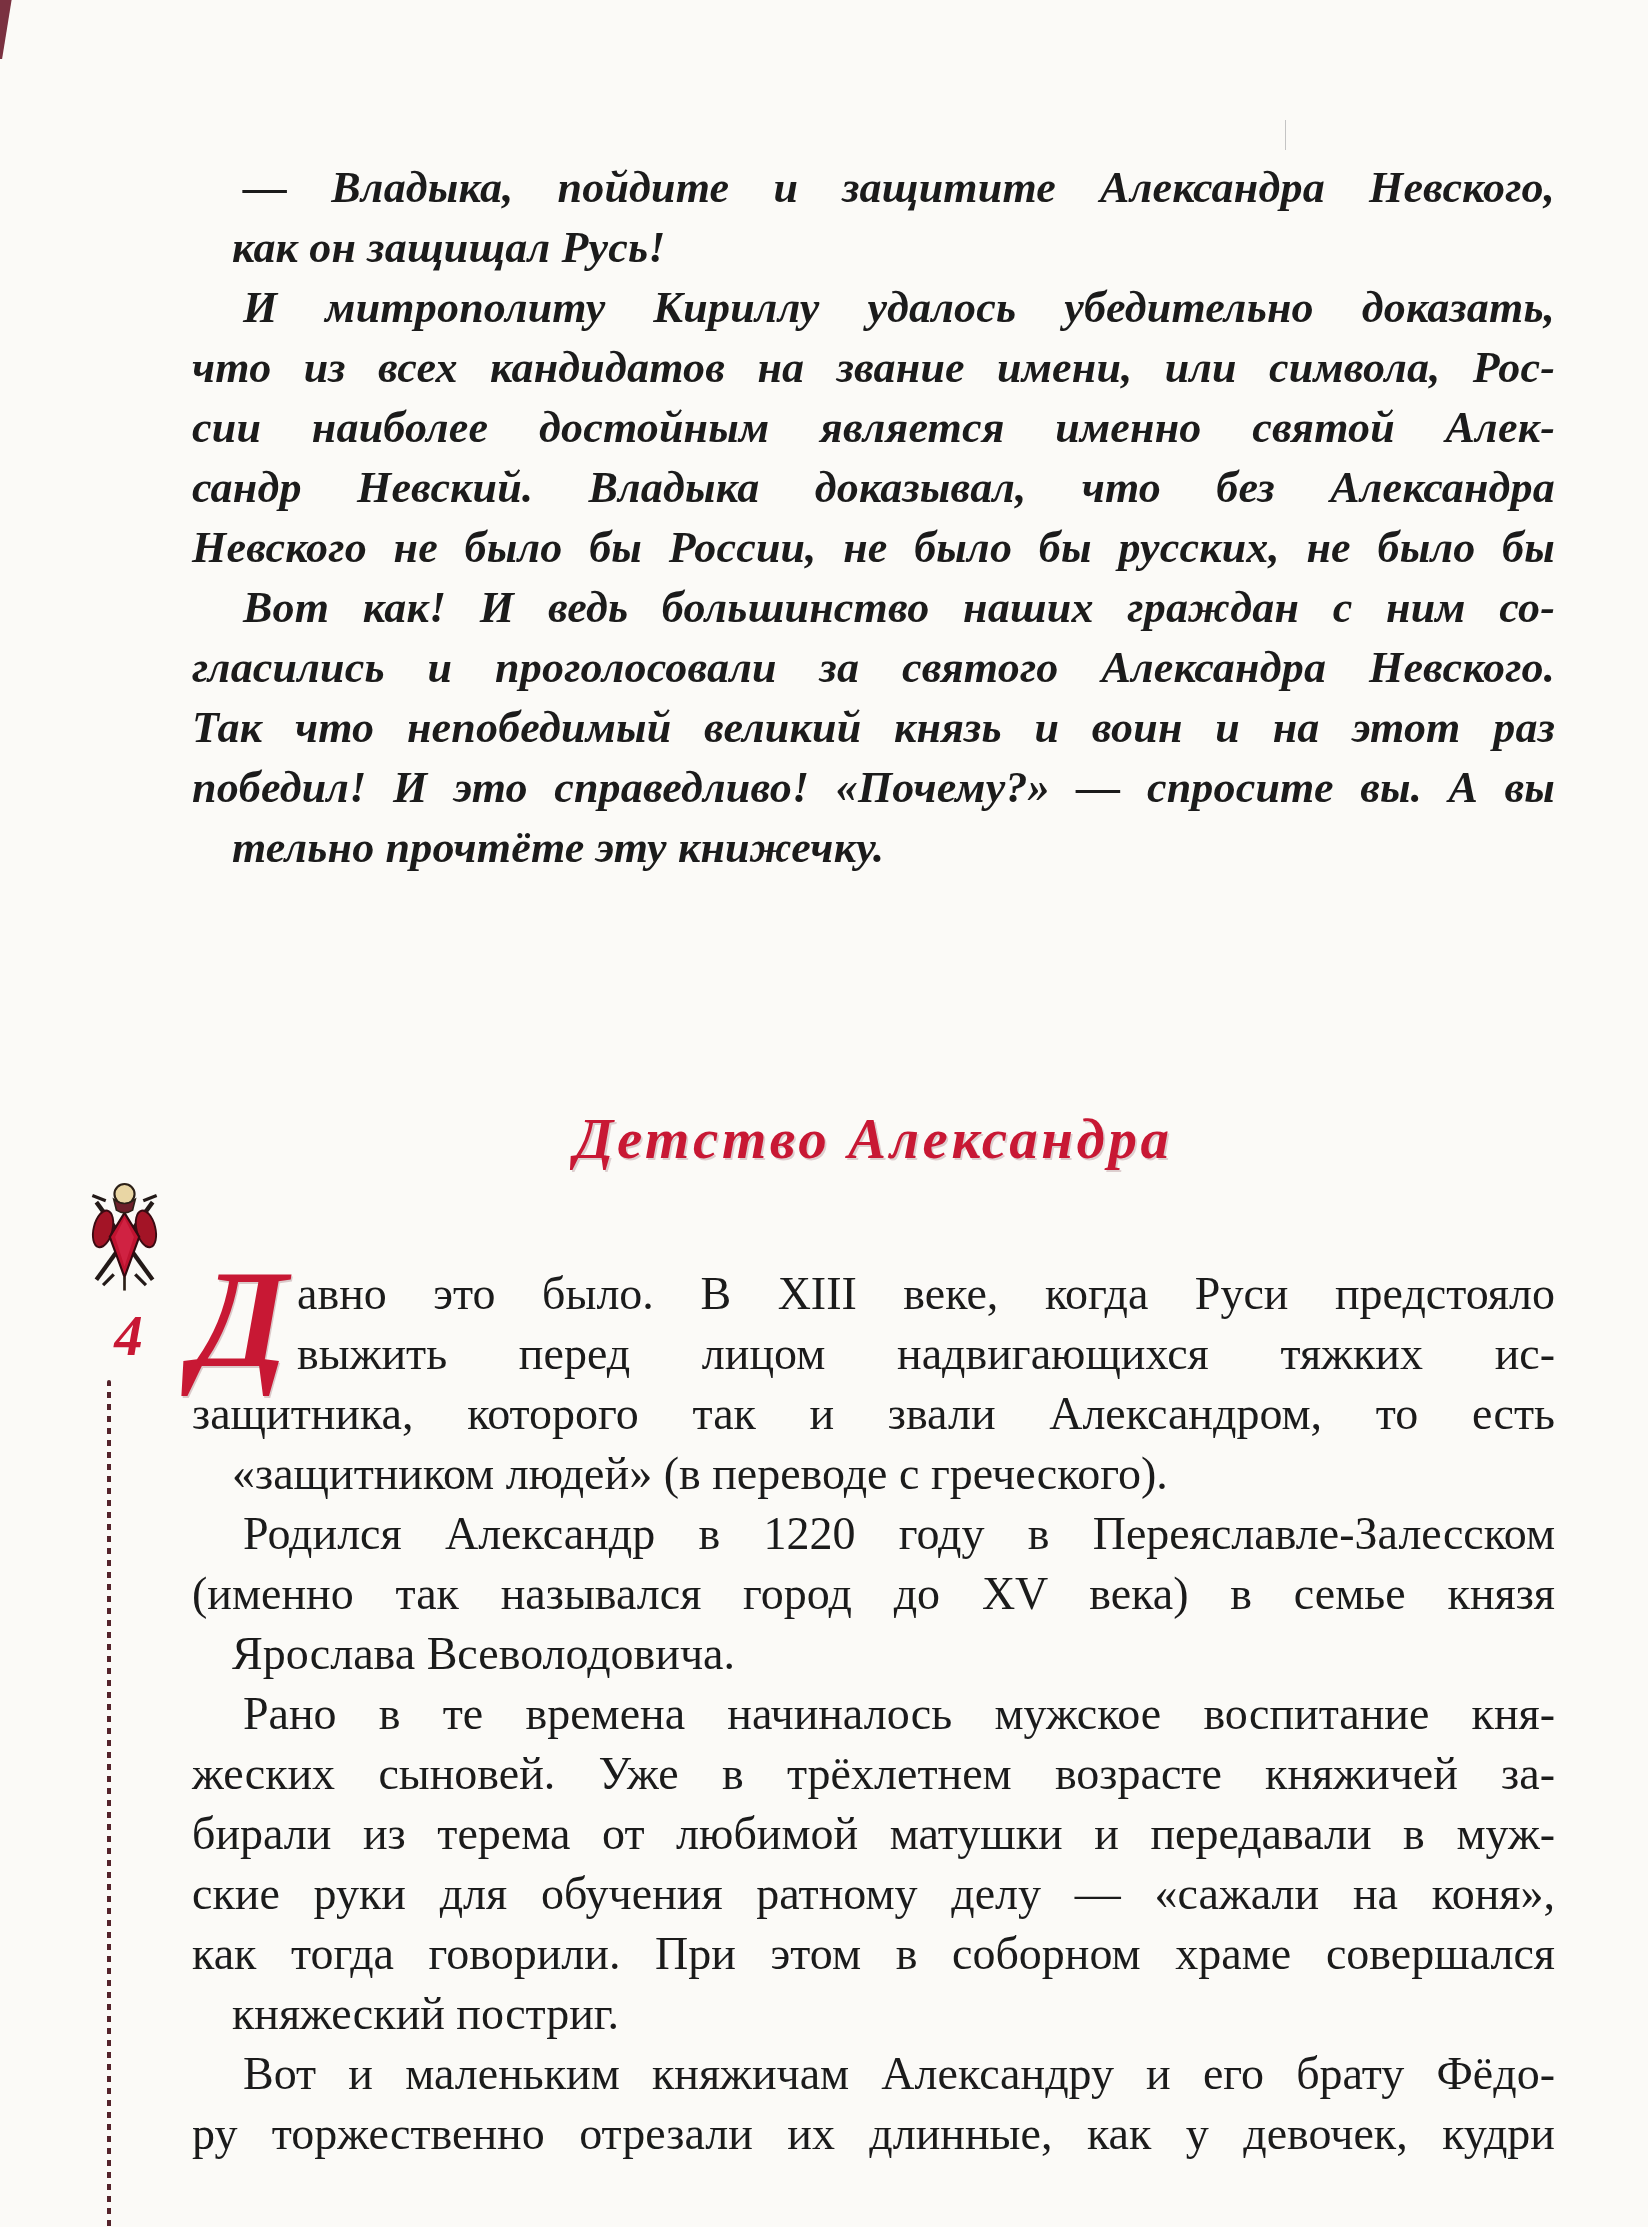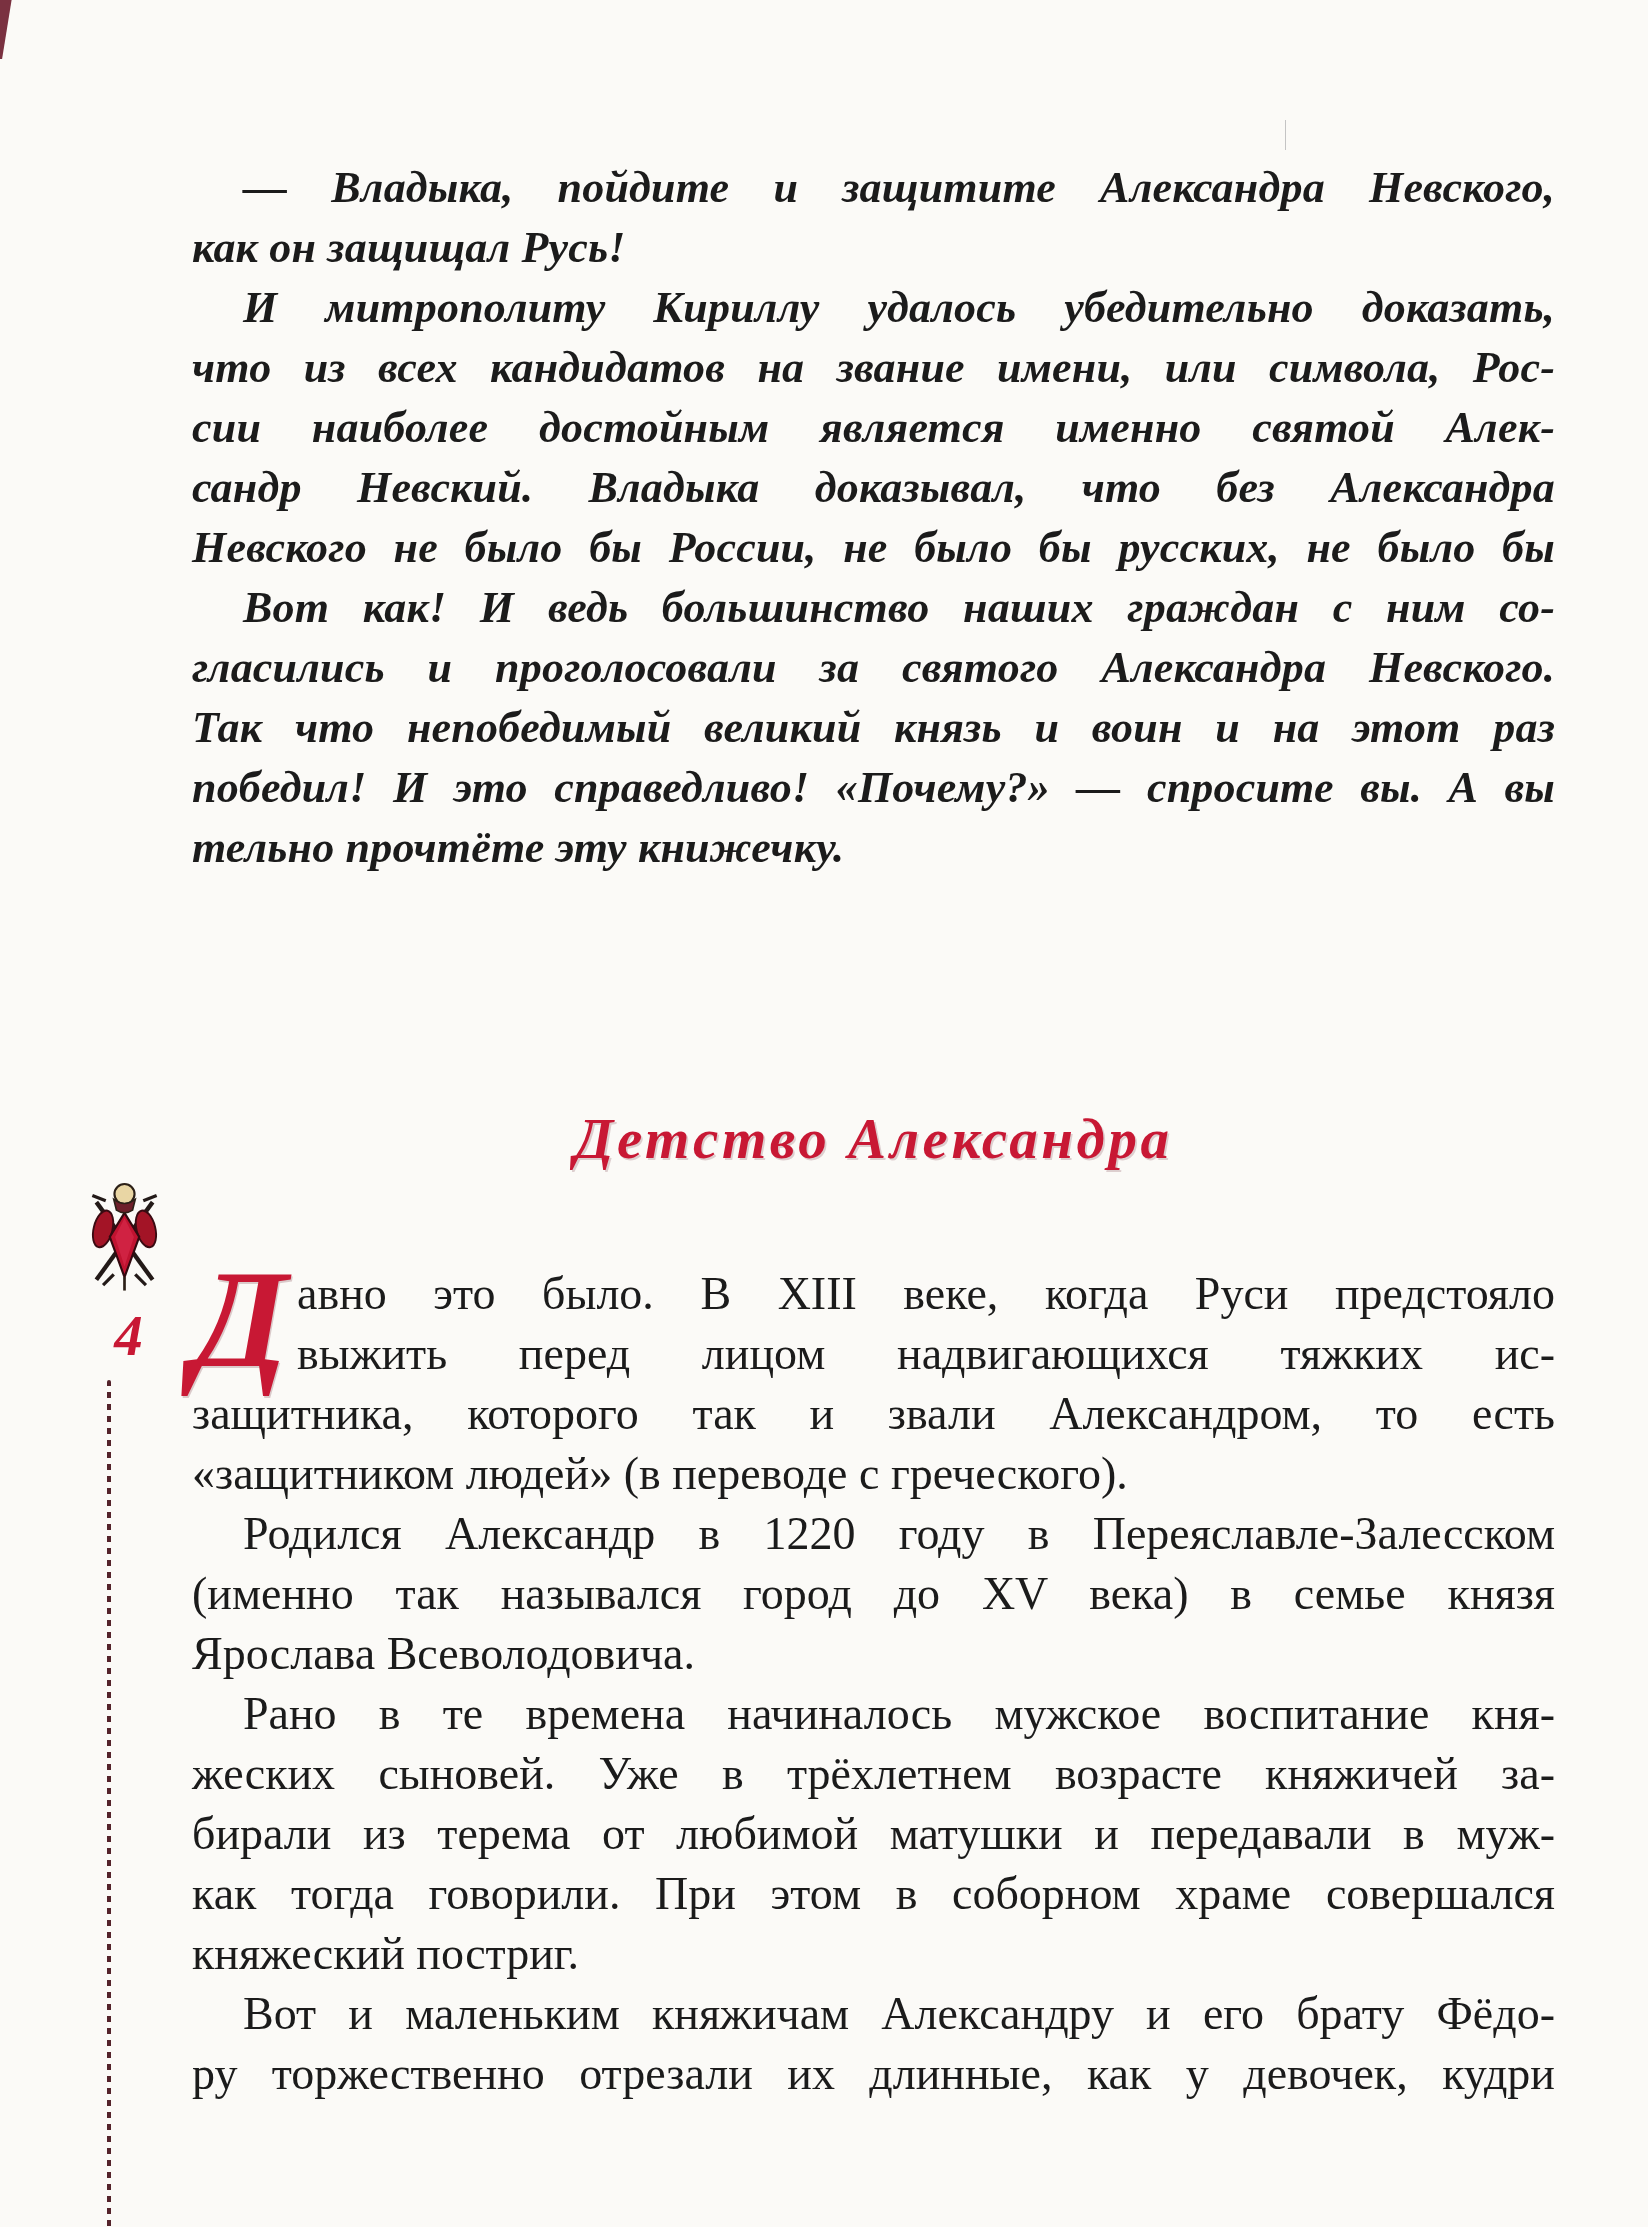--- a/index.html
+++ b/index.html
@@ -53,21 +53,21 @@
     position:absolute;left:192px;top:1264px;width:1363px;
     font-size:46px;line-height:60px;
   }
   .para{margin:0;}
   .line{
     text-align:justify;
     text-align-last:justify;
     height:60px;
   }
   .line.indent{text-indent:51px;}
-  .line.par-last{text-align-last:left;}
+  .line.par-last{text-align-last:left;margin-left:40px;}
   .drop-cap{
     float:left;
     width:105px;height:120px;
     font-size:140px;line-height:109px;
     font-style:italic;font-weight:bold;
     color:var(--accent);
     text-shadow:1.3px 1.8px 0 rgba(90,10,25,.2);
   }
   
   .ornament{
@@ -153,20 +153,21 @@
       </div>
       <div class="para">
         <div class="line indent">Родился Александр в 1220 году в Переяславле-Залесском</div>
         <div class="line">(именно так назывался город до XV века) в семье князя</div>
         <div class="line par-last">Ярослава Всеволодовича.</div>
       </div>
       <div class="para">
         <div class="line indent">Рано в те времена начиналось мужское воспитание кня-</div>
         <div class="line">жеских сыновей. Уже в трёхлетнем возрасте княжичей за-</div>
         <div class="line">бирали из терема от любимой матушки и передавали в муж-</div>
+        <div class="line">ские руки для обучения ратному делу — «сажали на коня»,</div>
         <div class="line">как тогда говорили. При этом в соборном храме совершался</div>
         <div class="line par-last">княжеский постриг.</div>
       </div>
       <div class="para">
         <div class="line indent">Вот и маленьким княжичам Александру и его брату Фёдо-</div>
         <div class="line">ру торжественно отрезали их длинные, как у девочек, кудри</div>
       </div>
     </div>
 
 </div>

